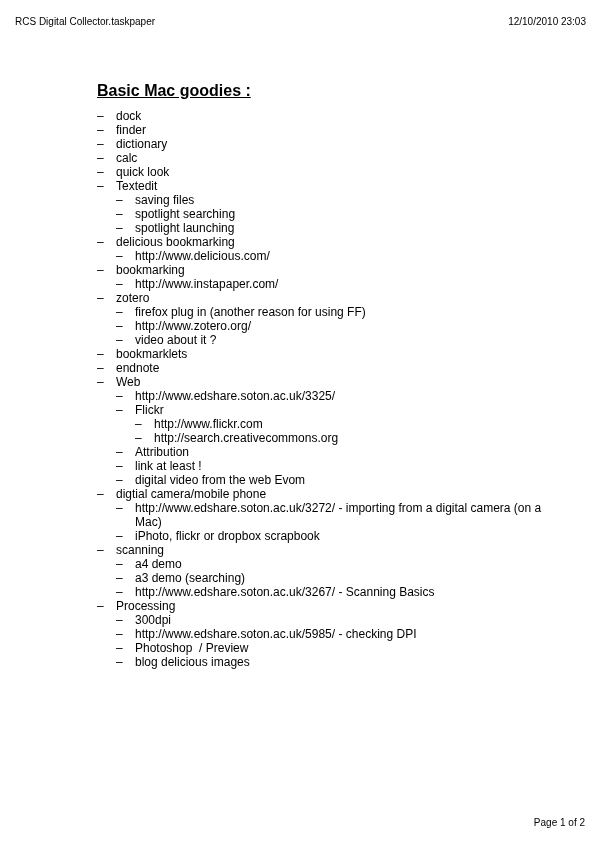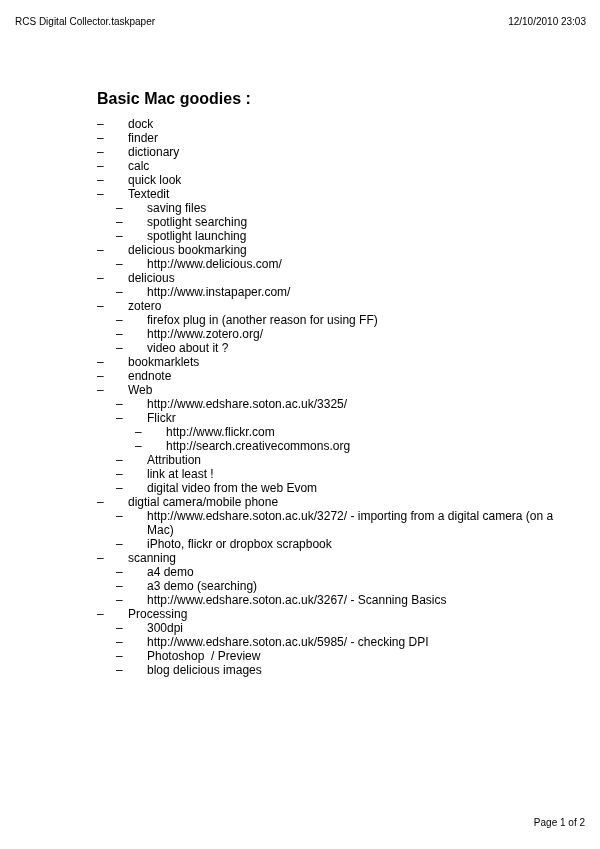--- a/index.html
+++ b/index.html
@@ -41,37 +41,37 @@
     left: 97px;
     width: 458px;
   }
   .section-heading {
     font-size: 16px;
     font-weight: bold;
     line-height: 17px;
     margin: 21px 0 10px 0;
   }
   .doc-section:first-child .section-heading {
-    margin-top: 16px;
+    margin-top: 8px;
+    text-decoration: underline;
   }
   .item {
     display: flex;
     align-items: flex-start;
     font-size: 12px;
     line-height: 14px;
   }
   .item .dash {
     flex: 0 0 19px;
     width: 19px;
   }
   .item .text {
     flex: 1 1 auto;
     white-space: pre-wrap;
     word-wrap: break-word;
-    margin-left: 12px;
   }
   .item.level-1 { margin-left: 0; }
   .item.level-2 { margin-left: 19px; }
   .item.level-3 { margin-left: 38px; }
 </style>
 </head>
 <body>
 
 <div class="page">
 
@@ -124,21 +124,21 @@
         <div class="item level-1">
           <span class="dash">–</span>
           <span class="text">delicious bookmarking</span>
         </div>
         <div class="item level-2">
           <span class="dash">–</span>
           <span class="text">http://www.delicious.com/</span>
         </div>
         <div class="item level-1">
           <span class="dash">–</span>
-          <span class="text">delicious</span>
+          <span class="text">bookmarking</span>
         </div>
         <div class="item level-2">
           <span class="dash">–</span>
           <span class="text">http://www.instapaper.com/</span>
         </div>
         <div class="item level-1">
           <span class="dash">–</span>
           <span class="text">zotero</span>
         </div>
         <div class="item level-2">

